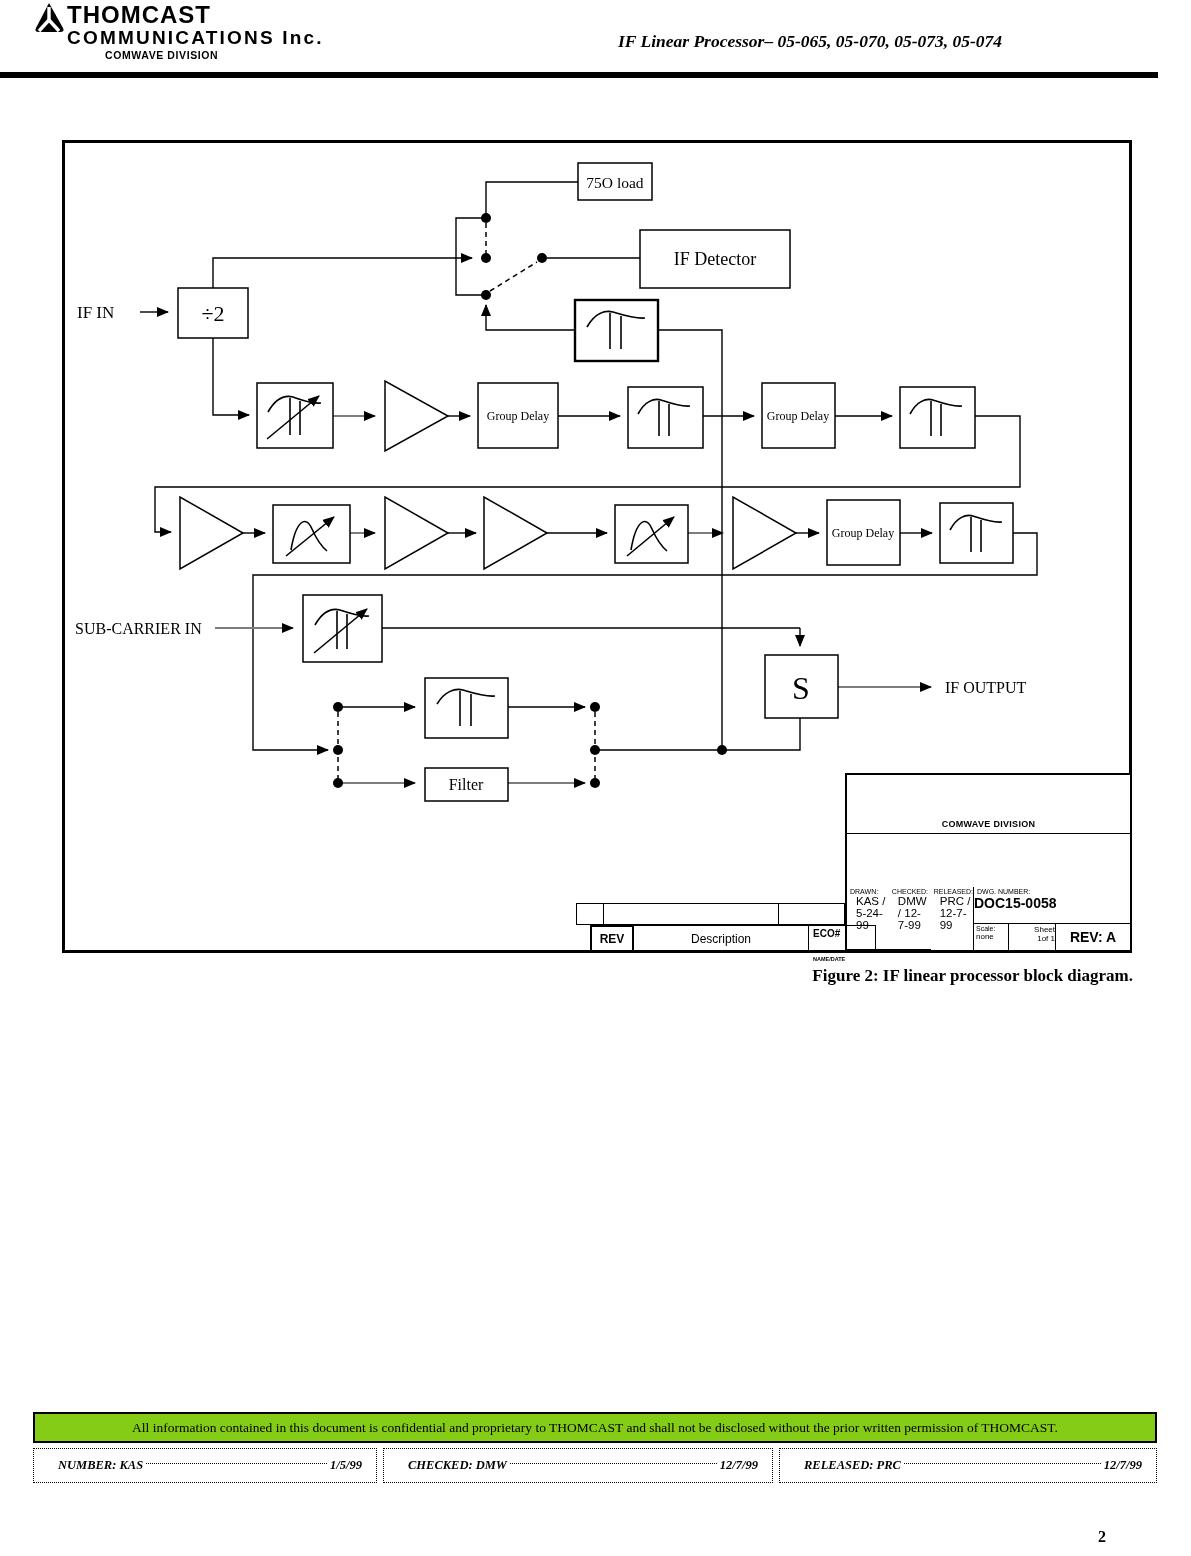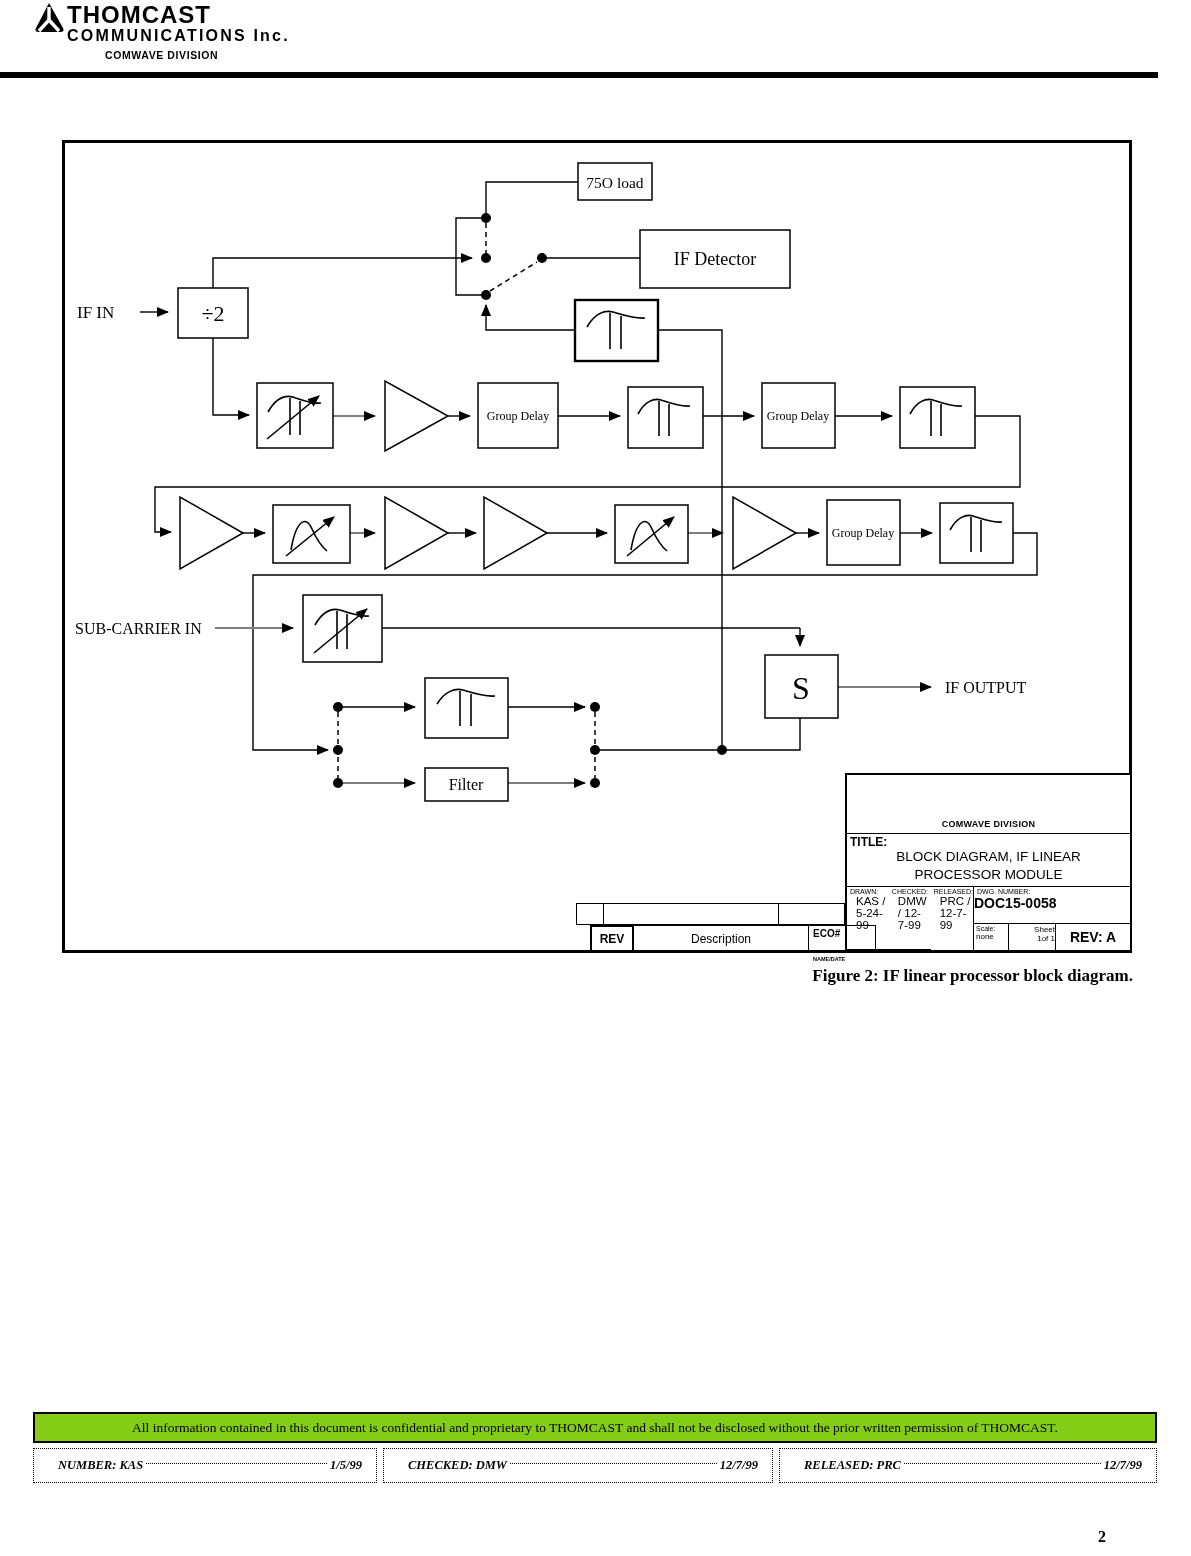--- a/index.html
+++ b/index.html
@@ -1,21 +1,21 @@
 <!DOCTYPE html>
 <html><head>
 <meta charset="utf-8">
 <style>
   html,body{margin:0;padding:0;background:#fff;}
   .page{position:relative;width:1191px;height:1556px;background:#fff;color:#000;
         font-family:"Liberation Sans",sans-serif;overflow:hidden;}
   .abs{position:absolute;box-sizing:border-box;}
   
   .brand{left:67px;top:1px;font-weight:bold;font-size:24px;letter-spacing:1px;}
-  .brand-sub{left:67px;top:27px;font-weight:bold;font-size:16px;letter-spacing:2.2px;}
+  .brand-sub{left:67px;top:27px;font-weight:bold;font-size:19px;letter-spacing:2.2px;}
   .brand-div{left:105px;top:49px;font-weight:bold;font-size:10.5px;letter-spacing:.6px;}
   .doc-title{left:500px;top:31px;width:620px;text-align:center;font-style:italic;
              font-weight:bold;font-size:17.5px;font-family:"Liberation Serif",serif;}
   .head-rule{left:0;top:72px;width:1158px;height:6px;background:#000;}
   
   .tb{left:845px;top:773px;width:287px;height:179px;border:2px solid #000;background:#fff;}
   .tb .cell{position:absolute;box-sizing:border-box;}
   .tb-company{left:0;top:0;width:100%;height:59px;border-bottom:1.5px solid #000;
               display:flex;align-items:flex-end;justify-content:center;
               font-weight:bold;font-size:9px;padding-bottom:4px;letter-spacing:.3px;}
@@ -78,20 +78,21 @@
     <path d="M15,1 L29,26 Q31,30 26,30 L5,30 Q0,30 2,26 Z" fill="#000"></path>
     <g stroke="#fff" stroke-width="3.4">
       <line x1="15" y1="18" x2="15" y2="5"></line>
       <line x1="15" y1="18" x2="5" y2="29"></line>
       <line x1="15" y1="18" x2="25" y2="29"></line>
     </g>
   </svg>
   <div class="abs brand">THOMCAST</div>
   <div class="abs brand-sub">COMMUNICATIONS Inc.</div>
   <div class="abs brand-div">COMWAVE DIVISION</div>
+  <div class="abs doc-title">IF Linear Processor– 05-065, 05-070, 05-073, 05-074</div>
   <div class="abs head-rule"></div>
 
   <svg class="abs" style="left:0;top:0" width="1191" height="1556" viewBox="0 0 1191 1556">
     <defs>
       <marker id="ah" viewBox="0 0 12 10" markerWidth="12" markerHeight="10" refX="11" refY="5" orient="auto" markerUnits="userSpaceOnUse">
         <path d="M0,0 L12,5 L0,10 Z" fill="#000"></path>
       </marker>
     </defs>
 
     <rect x="63.5" y="141.5" width="1067" height="810" fill="none" stroke="#000" stroke-width="3"></rect>
@@ -240,25 +241,20 @@
     <text x="798" y="420" font-size="12" text-anchor="middle">Group Delay</text>
     <text x="863" y="537" font-size="12" text-anchor="middle">Group Delay</text>
     <text x="75" y="634" font-size="16">SUB-CARRIER IN</text>
     <text x="466" y="790" font-size="16" text-anchor="middle">Filter</text>
     <text x="801" y="699" font-size="32" text-anchor="middle">S</text>
     <text x="945" y="693" font-size="16">IF OUTPUT</text>
   </svg>
 
   <div class="abs tb">
     <div class="cell tb-company">COMWAVE DIVISION</div>
-    <div class="cell tb-title">
-      <div class="tb-title-label">TITLE:</div>
-      <div class="tb-title-l1">BLOCK DIAGRAM, IF LINEAR</div>
-      <div class="tb-title-l2">PROCESSOR MODULE</div>
-    </div>
     <div class="cell tb-bottom">
       <div class="tb-left">
         <div class="tb-sign">
           <div class="tb-lbl">DRAWN:</div>
           <div class="tb-val">KAS / 5-24-99</div>
         </div>
         <div class="tb-sign">
           <div class="tb-lbl">CHECKED:</div>
           <div class="tb-val">DMW / 12-7-99</div>
         </div>

